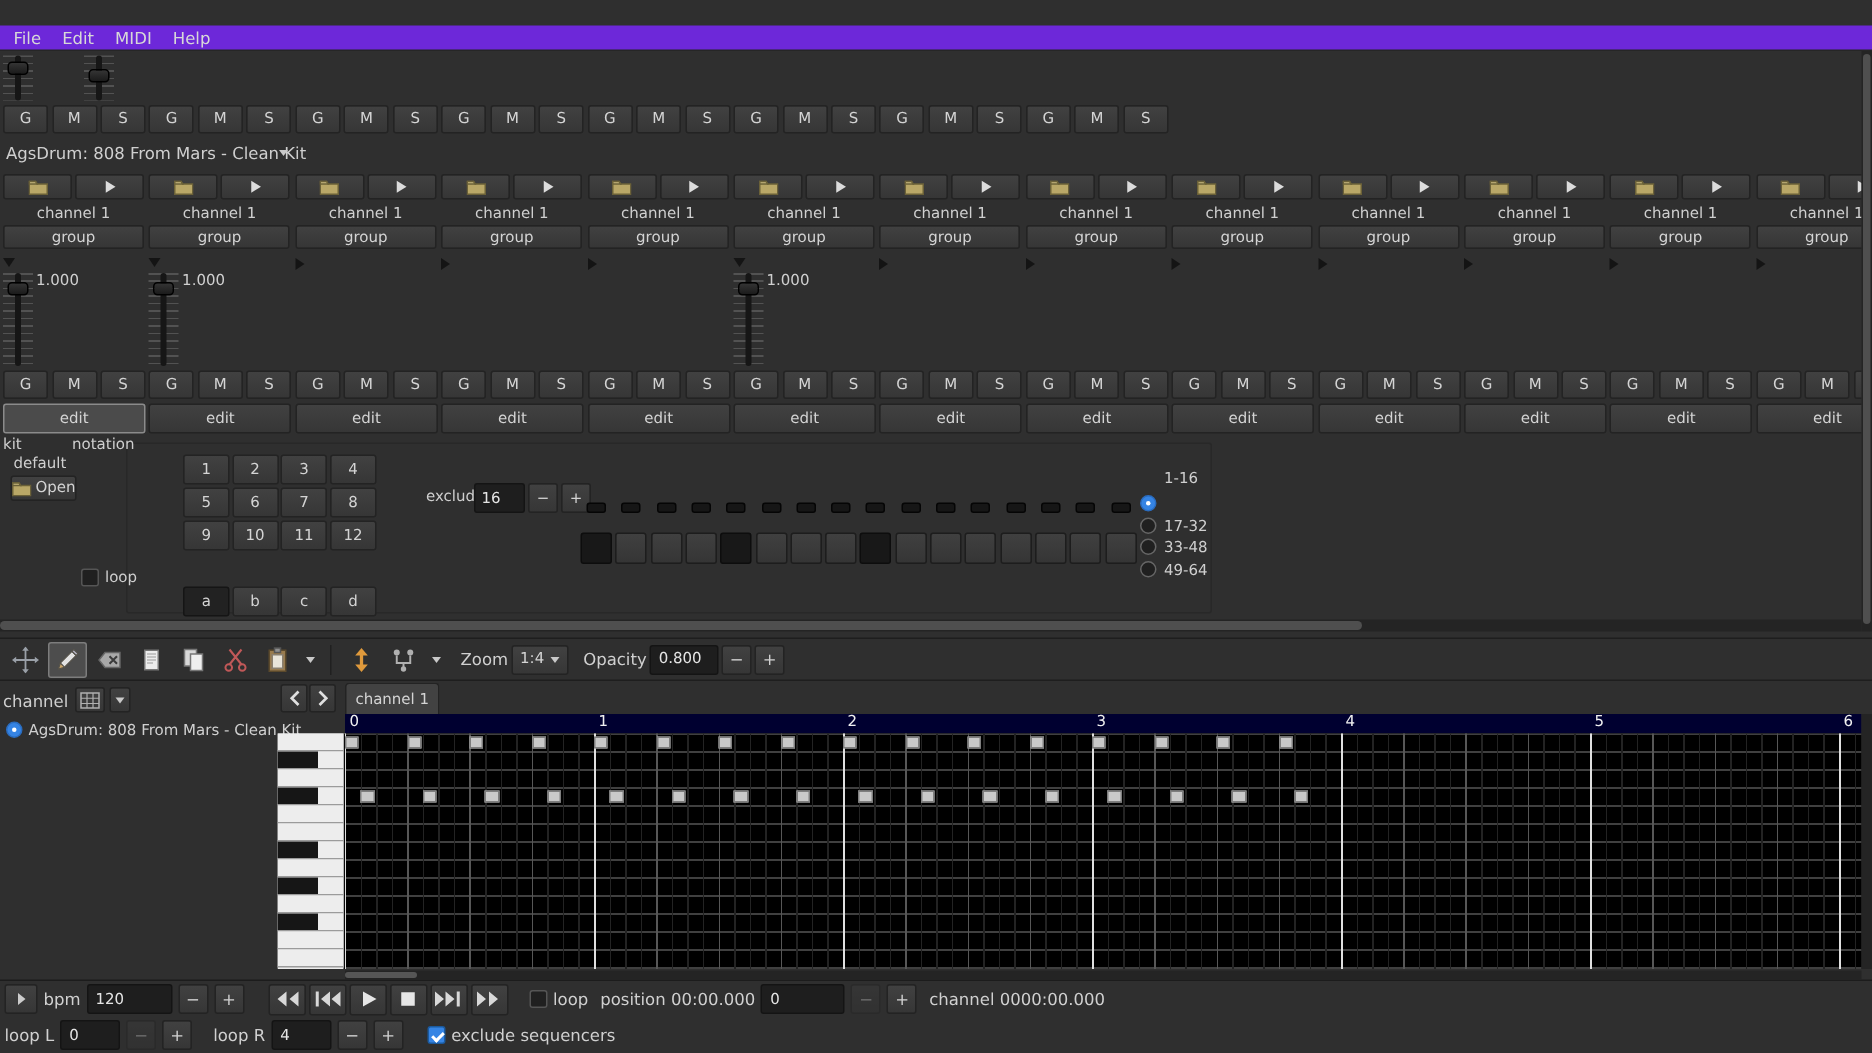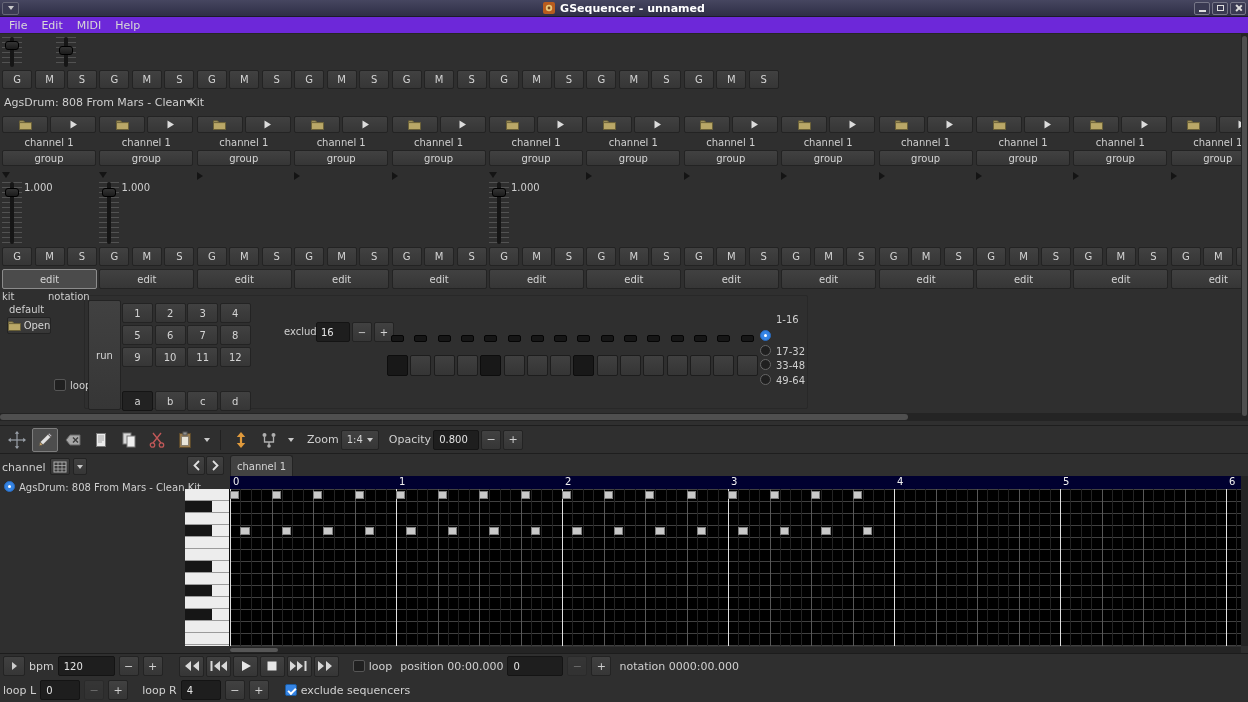--- a/index.html
+++ b/index.html
@@ -128,46 +128,20 @@
   #transportbar{position:absolute;left:0;top:653px;width:1248px;height:25px;border-top:1px solid #1c1c1c;
     display:flex;align-items:center;gap:4px;padding:0 3px;background:#2f2f2f}
   #loopbar{position:absolute;left:0;top:678px;width:1248px;height:24px;display:flex;align-items:center;
     gap:4px;padding:0 3px;background:#2f2f2f}
 </style>
 </head>
 <body>
 
 <div id="win">
 
-  <div id="titlebar">
-    <div class="wmenu">
-      <span class="caret"></span>
-    </div>
-    <div class="tcenter">
-      <span class="icwrap">
-          <svg width="12" height="12" viewBox="0 0 12 12">
-            <rect width="12" height="12" rx="2" fill="#b85c1e"></rect>
-            <circle cx="6" cy="6" r="3.2" fill="#e8c87a"></circle>
-            <circle cx="6" cy="6" r="1.4" fill="#7a4414"></circle>
-          </svg>
-        </span>
-      <span class="ttext">GSequencer - unnamed</span>
-    </div>
-    <div class="wbtns">
-      <div class="wbtn">
-          <span class="glyph-min"></span>
-        </div>
-      <div class="wbtn">
-          <span class="glyph-max"></span>
-        </div>
-      <div class="wbtn">
-          <span class="glyph-close"></span>
-        </div>
-    </div>
-  </div>
 
   <div id="menubar">
       <div class="menuitem">File</div>
       <div class="menuitem">Edit</div>
       <div class="menuitem">MIDI</div>
       <div class="menuitem">Help</div>
     </div>
 
   <div id="machine">
     <div id="topfaders">
@@ -524,23 +498,20 @@
             <svg width="13" height="11" viewBox="0 0 13 11">
               <path d="M.5 2h4.2l1 1.6h6.8v6.9H.5Z" fill="#b9a767" stroke="#6b6138"></path>
               <path d="M.5 2h4.2l1 1.6H.5Z" fill="#cdbd80" stroke="#6b6138"></path>
             </svg>
           </span>
         <span style="margin-left:3px">Open</span>
       </div>
       <span class="lbl" style="left:48px;top:0">notation</span>
       <span class="chk" style="left:54px;top:88px"></span>
       <span class="lbl" style="left:70px;top:89px">loop</span>
-      <div class="btn" style="left:88px;top:9px;width:33px;height:110px">
-        <span>run</span>
-      </div>
       <span class="lbl" style="left:284px;top:35px">exclude</span>
       <div class="entry" style="left:316px;top:31px;width:34px;height:20px">
         <span>16</span>
       </div>
       <div class="btn" style="left:352px;top:31px;width:20px;height:20px">
         <span>−</span>
       </div>
       <div class="btn" style="left:374px;top:31px;width:20px;height:20px">
         <span>+</span>
       </div>
@@ -877,21 +848,21 @@
     <span class="lbl2" style="margin-left:4px">position 00:00.000</span>
     <div class="entry2" style="width:56px">
       <span>0</span>
     </div>
     <div class="sbtn dim">
         <span>−</span>
       </div>
     <div class="sbtn">
         <span>+</span>
       </div>
-    <span class="lbl2" style="margin-left:4px">notation 0000:00.000</span>
+    <span class="lbl2" style="margin-left:4px">channel 0000:00.000</span>
   </div>
 
   <div id="loopbar">
     <span class="lbl2">loop L</span>
     <div class="entry2" style="width:40px">
       <span>0</span>
     </div>
     <div class="sbtn dim">
         <span>−</span>
       </div>

